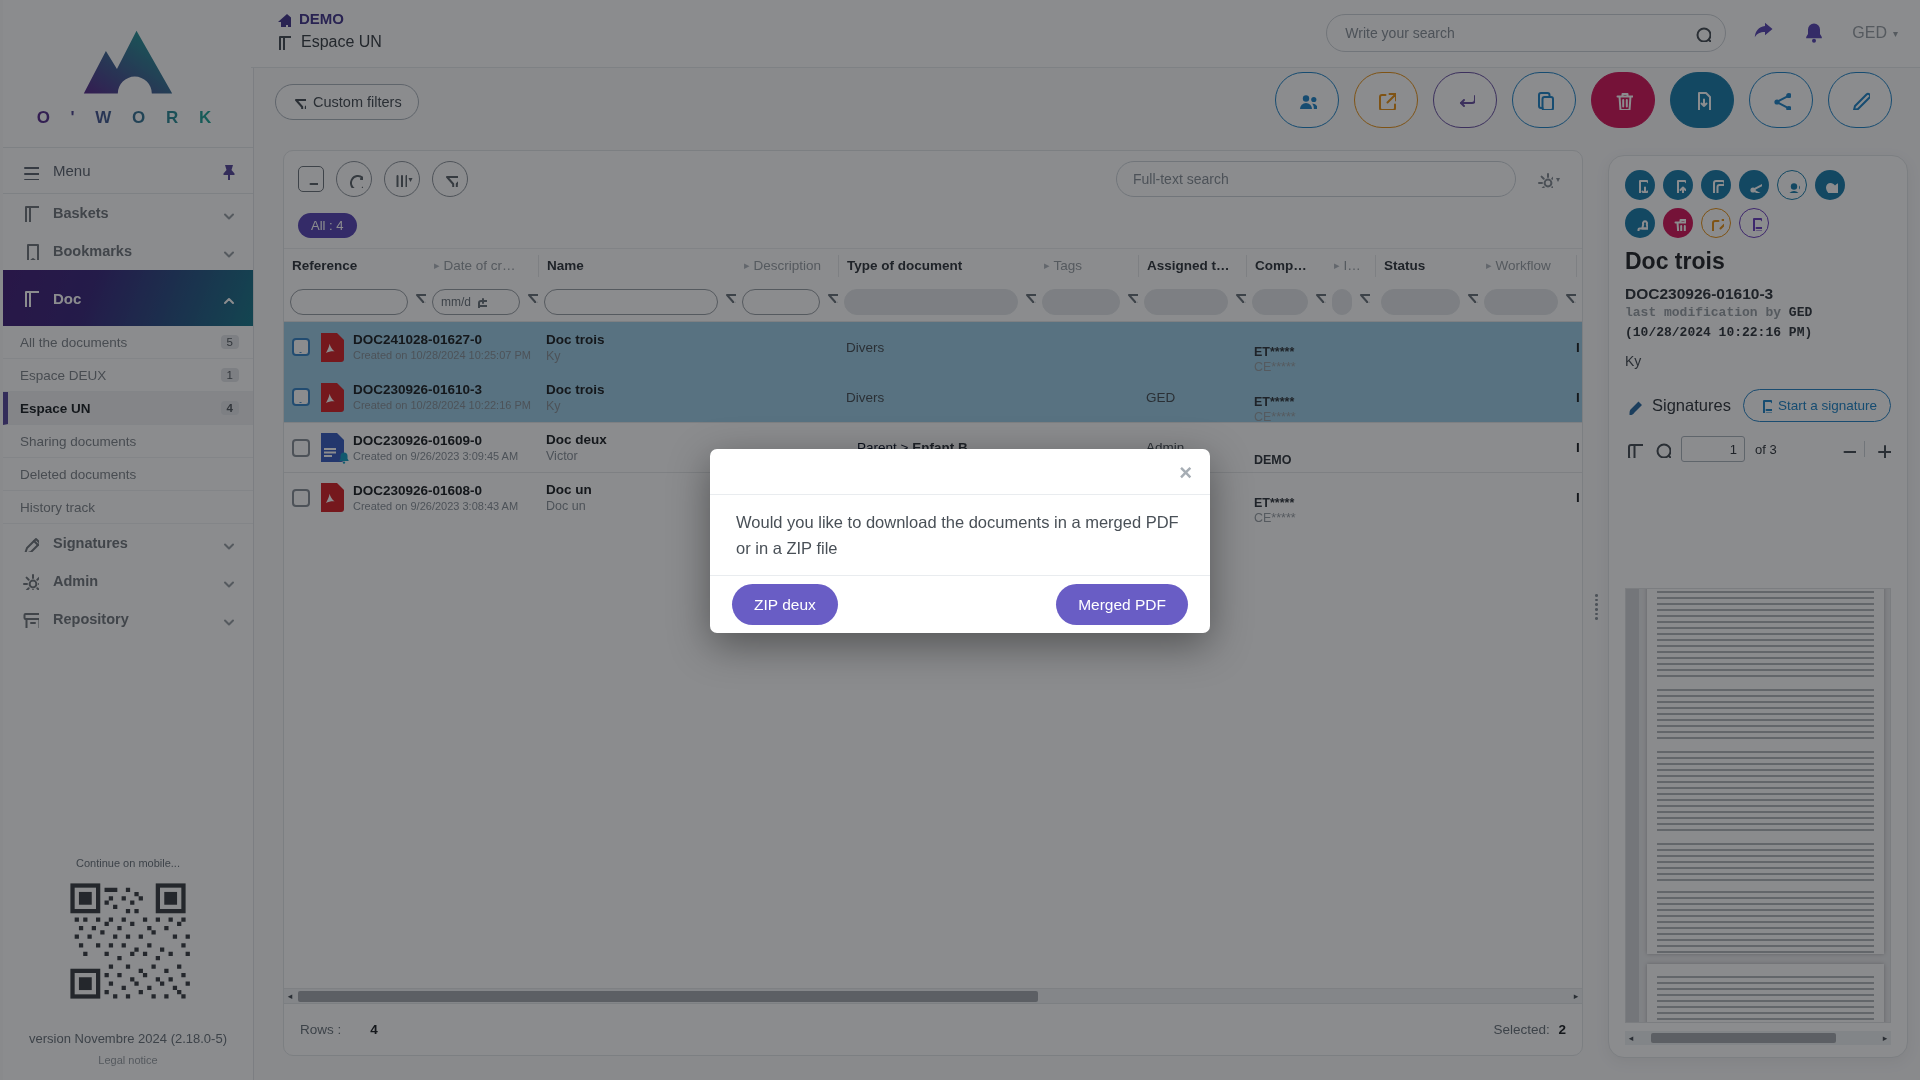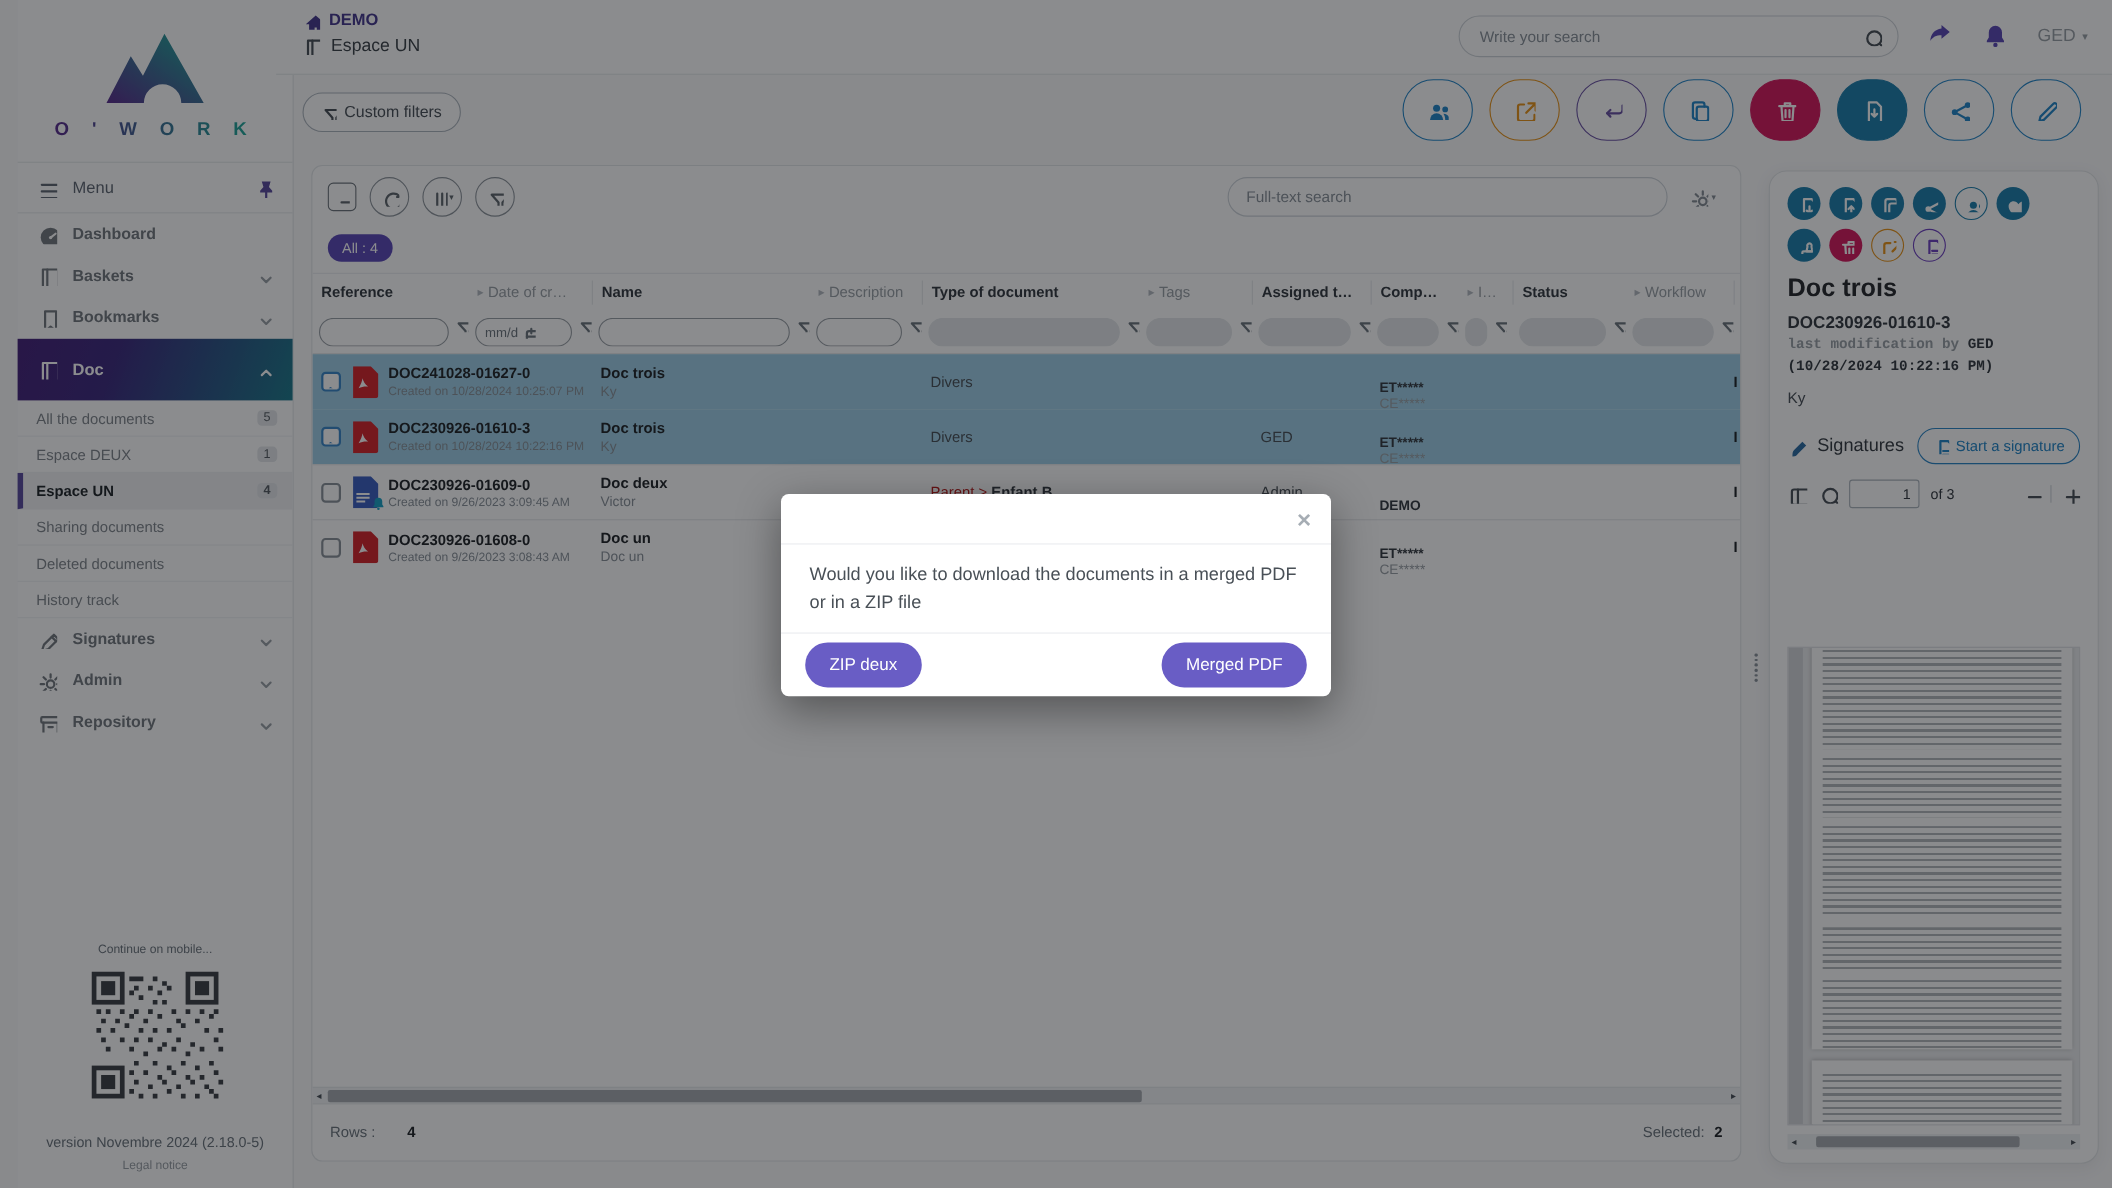--- a/index.html
+++ b/index.html
@@ -3,21 +3,21 @@
 <meta charset="utf-8">
 <style>
   * { box-sizing: border-box; margin: 0; padding: 0; }
   html,body { width:1920px; height:1080px; overflow:hidden; }
   body { font-family:"Liberation Sans","DejaVu Sans",sans-serif; background:#eef0f2; color:#343a40; }
   #app { position:relative; width:1920px; height:1080px; background:#fbfbfc; }
   .abs { position:absolute; }
   svg.ic { width:18px; height:18px; stroke:currentColor; fill:none; stroke-width:2; stroke-linecap:round; stroke-linejoin:round; flex:none; }
 
   
-  #sidebar { left:16px; top:0; width:251px; height:1080px; background:#ffffff; border-right:1px solid #e2e5e8; display:flex; flex-direction:column; }
+  #sidebar { left:3px; top:0; width:251px; height:1080px; background:#ffffff; border-right:1px solid #e2e5e8; display:flex; flex-direction:column; }
   #logo-block { height:148px; display:flex; flex-direction:column; align-items:center; justify-content:center; border-bottom:1px solid #e7eaec; }
   #brand-word { font-size:17px; font-weight:bold; letter-spacing:8px; margin-top:2px;
     background:linear-gradient(90deg,#5b2d8e,#1fae9b); -webkit-background-clip:text; background-clip:text; color:transparent; }
   .menu-row { height:46px; display:flex; align-items:center; padding:0 18px; gap:14px; color:#5f6772; border-bottom:1px solid #e7eaec; font-size:15px; }
   .menu-row .spacer { flex:1; }
   .nav-item { height:38px; display:flex; align-items:center; gap:14px; padding:0 18px; color:#73797f; font-size:14.5px; font-weight:600; }
   .nav-item .spacer { flex:1; }
   .nav-item .chev { color:#9aa0a6; }
   #doc-item { height:56px; color:#fff; background:linear-gradient(110deg,#45227a 0%,#3d2a7e 35%,#1d7a8c 100%); font-size:15px; }
   .sub-item { height:33px; display:flex; align-items:center; padding:0 14px 0 17px; color:#81878d; font-size:13.5px; border-bottom:1px solid #f0f2f4; }
@@ -84,21 +84,21 @@
   .refcell { display:flex; align-items:center; gap:9px; padding-left:8px; grid-column:1 / span 2; }
   .cbx { width:18px; height:18px; border:2px solid #3a87c8; border-radius:4px; background:#fff; color:#3a87c8; display:flex; align-items:center; justify-content:center; flex:none; }
   .cbx.off { border-color:#8a929a; color:transparent; }
   .cbx svg { width:12px; height:12px; stroke-width:3; }
   .docicon { position:relative; width:25px; height:29px; flex:none; }
   .two-line .l1 { font-weight:600; color:#212529; font-size:13.5px; white-space:nowrap; }
   .two-line .l2 { color:#8a929a; font-size:11px; margin-top:2px; white-space:nowrap; }
   .namecell .l1 { font-weight:bold; color:#212529; font-size:13.5px; }
   .namecell .l2 { color:#8a929a; font-size:12.5px; margin-top:2px; }
   .cell { padding-left:8px; overflow:hidden; white-space:nowrap; }
-  .typeparent { color:#b91c1c; }
+  .typeparent { color:#0f172a;margin-left:11px; }
   .typechild { font-weight:600; color:#343a40; }
   .compcell .l1 { color:#343a40; font-weight:600; font-size:12.5px;margin-top:25px; }
   .compcell .l2 { color:#9aa0a6; font-size:12.5px; margin-top:1px; }
   .edgecell { overflow:hidden; font-weight:600; color:#212529; }
   #hscroll { position:absolute; left:0; right:0; bottom:52px; height:15px; display:flex; align-items:center; background:#f1f3f5; border-top:1px solid #e6e9eb; }
   .sb-arrow { width:12px; color:#495057; font-size:9px; display:flex; justify-content:center; }
   #hthumb { width:740px; height:11px; background:#a6abb0; border-radius:2px; margin-left:2px; }
   #card-footer { position:absolute; left:0; right:0; bottom:0; height:52px; border-top:1px solid #e3e6e8; display:flex; align-items:center; padding:0 16px; font-size:13.5px; color:#6c757d;gap:24px; }
   #card-footer b { color:#212529; margin-left:5px; }
   #footer-right { margin-left:auto; }
@@ -316,26 +316,20 @@
         </svg>
       <span>Menu</span>
       <span class="spacer"></span>
       <svg class="ic" style="color:#5a4a9e">
           <use href="#i-pin"></use>
         </svg>
     </div>
 
     <div class="nav-item">
       <svg class="ic">
-          <use href="#i-gauge"></use>
-        </svg>
-      <span>Dashboard</span>
-    </div>
-    <div class="nav-item">
-      <svg class="ic">
           <use href="#i-book"></use>
         </svg>
       <span>Baskets</span>
       <span class="spacer"></span>
         <svg class="ic chev">
           <use href="#i-chevd"></use>
         </svg>
     </div>
     <div class="nav-item">
       <svg class="ic">

